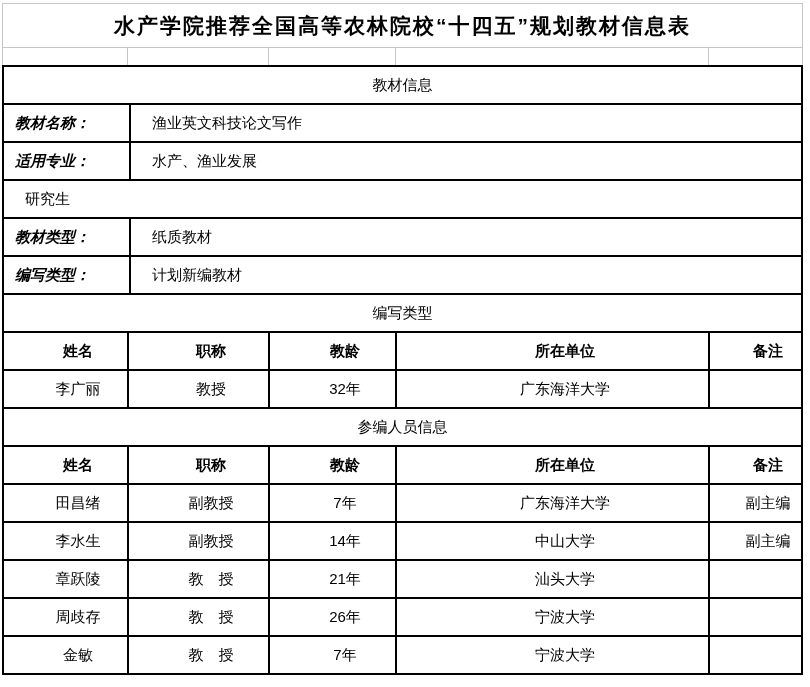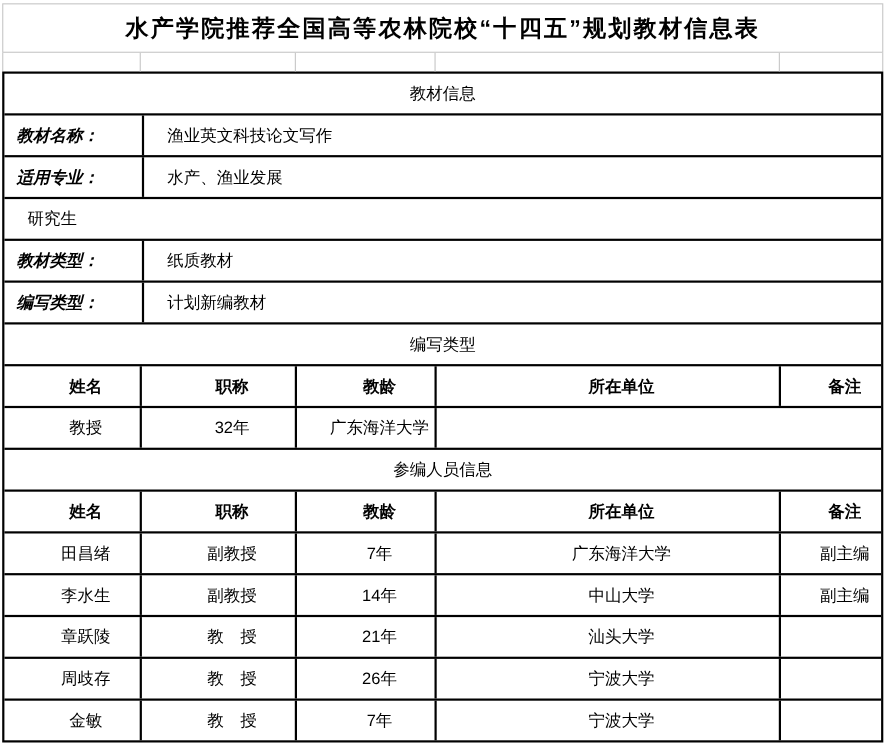--- a/index.html
+++ b/index.html
@@ -95,20 +95,21 @@
 
     <div class="row t5 th">
       <div>姓名</div>
       <div>职称</div>
       <div>教龄</div>
       <div>所在单位</div>
       <div>备注</div>
     </div>
 
     <div class="row t5">
+      <div>李广丽</div>
       <div>教授</div>
       <div>32年</div>
       <div>广东海洋大学</div>
       <div></div>
     </div>
 
     <div class="row sec">参编人员信息</div>
 
     <div class="row t5 th">
       <div>姓名</div>

